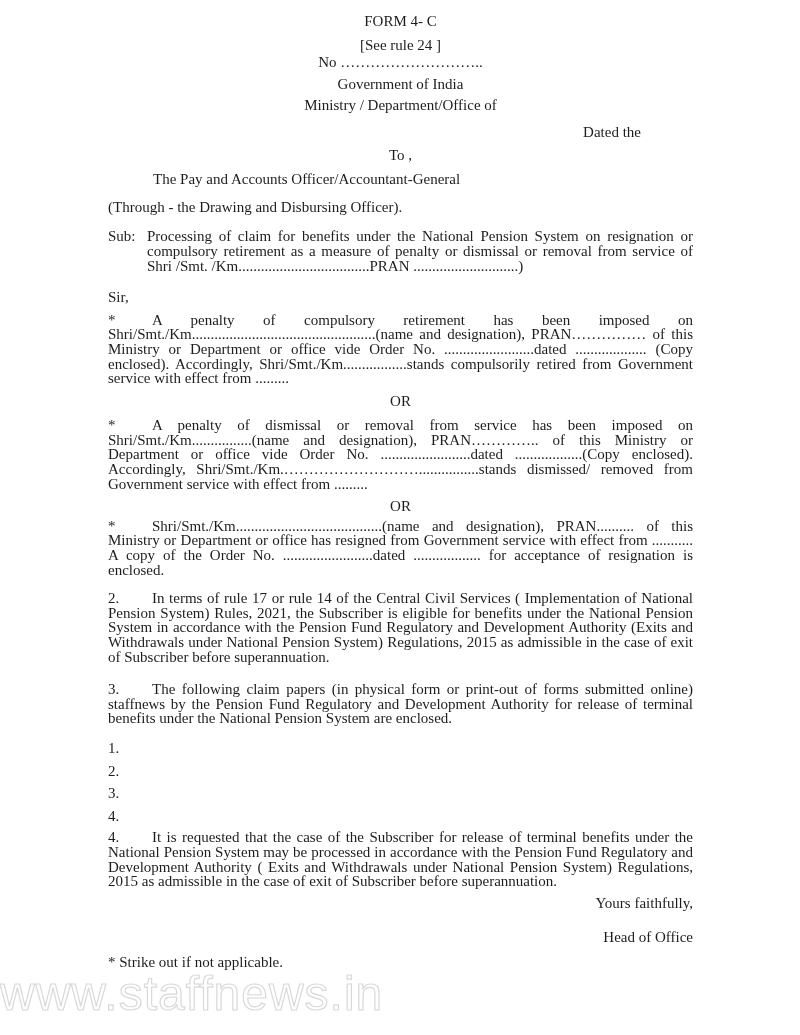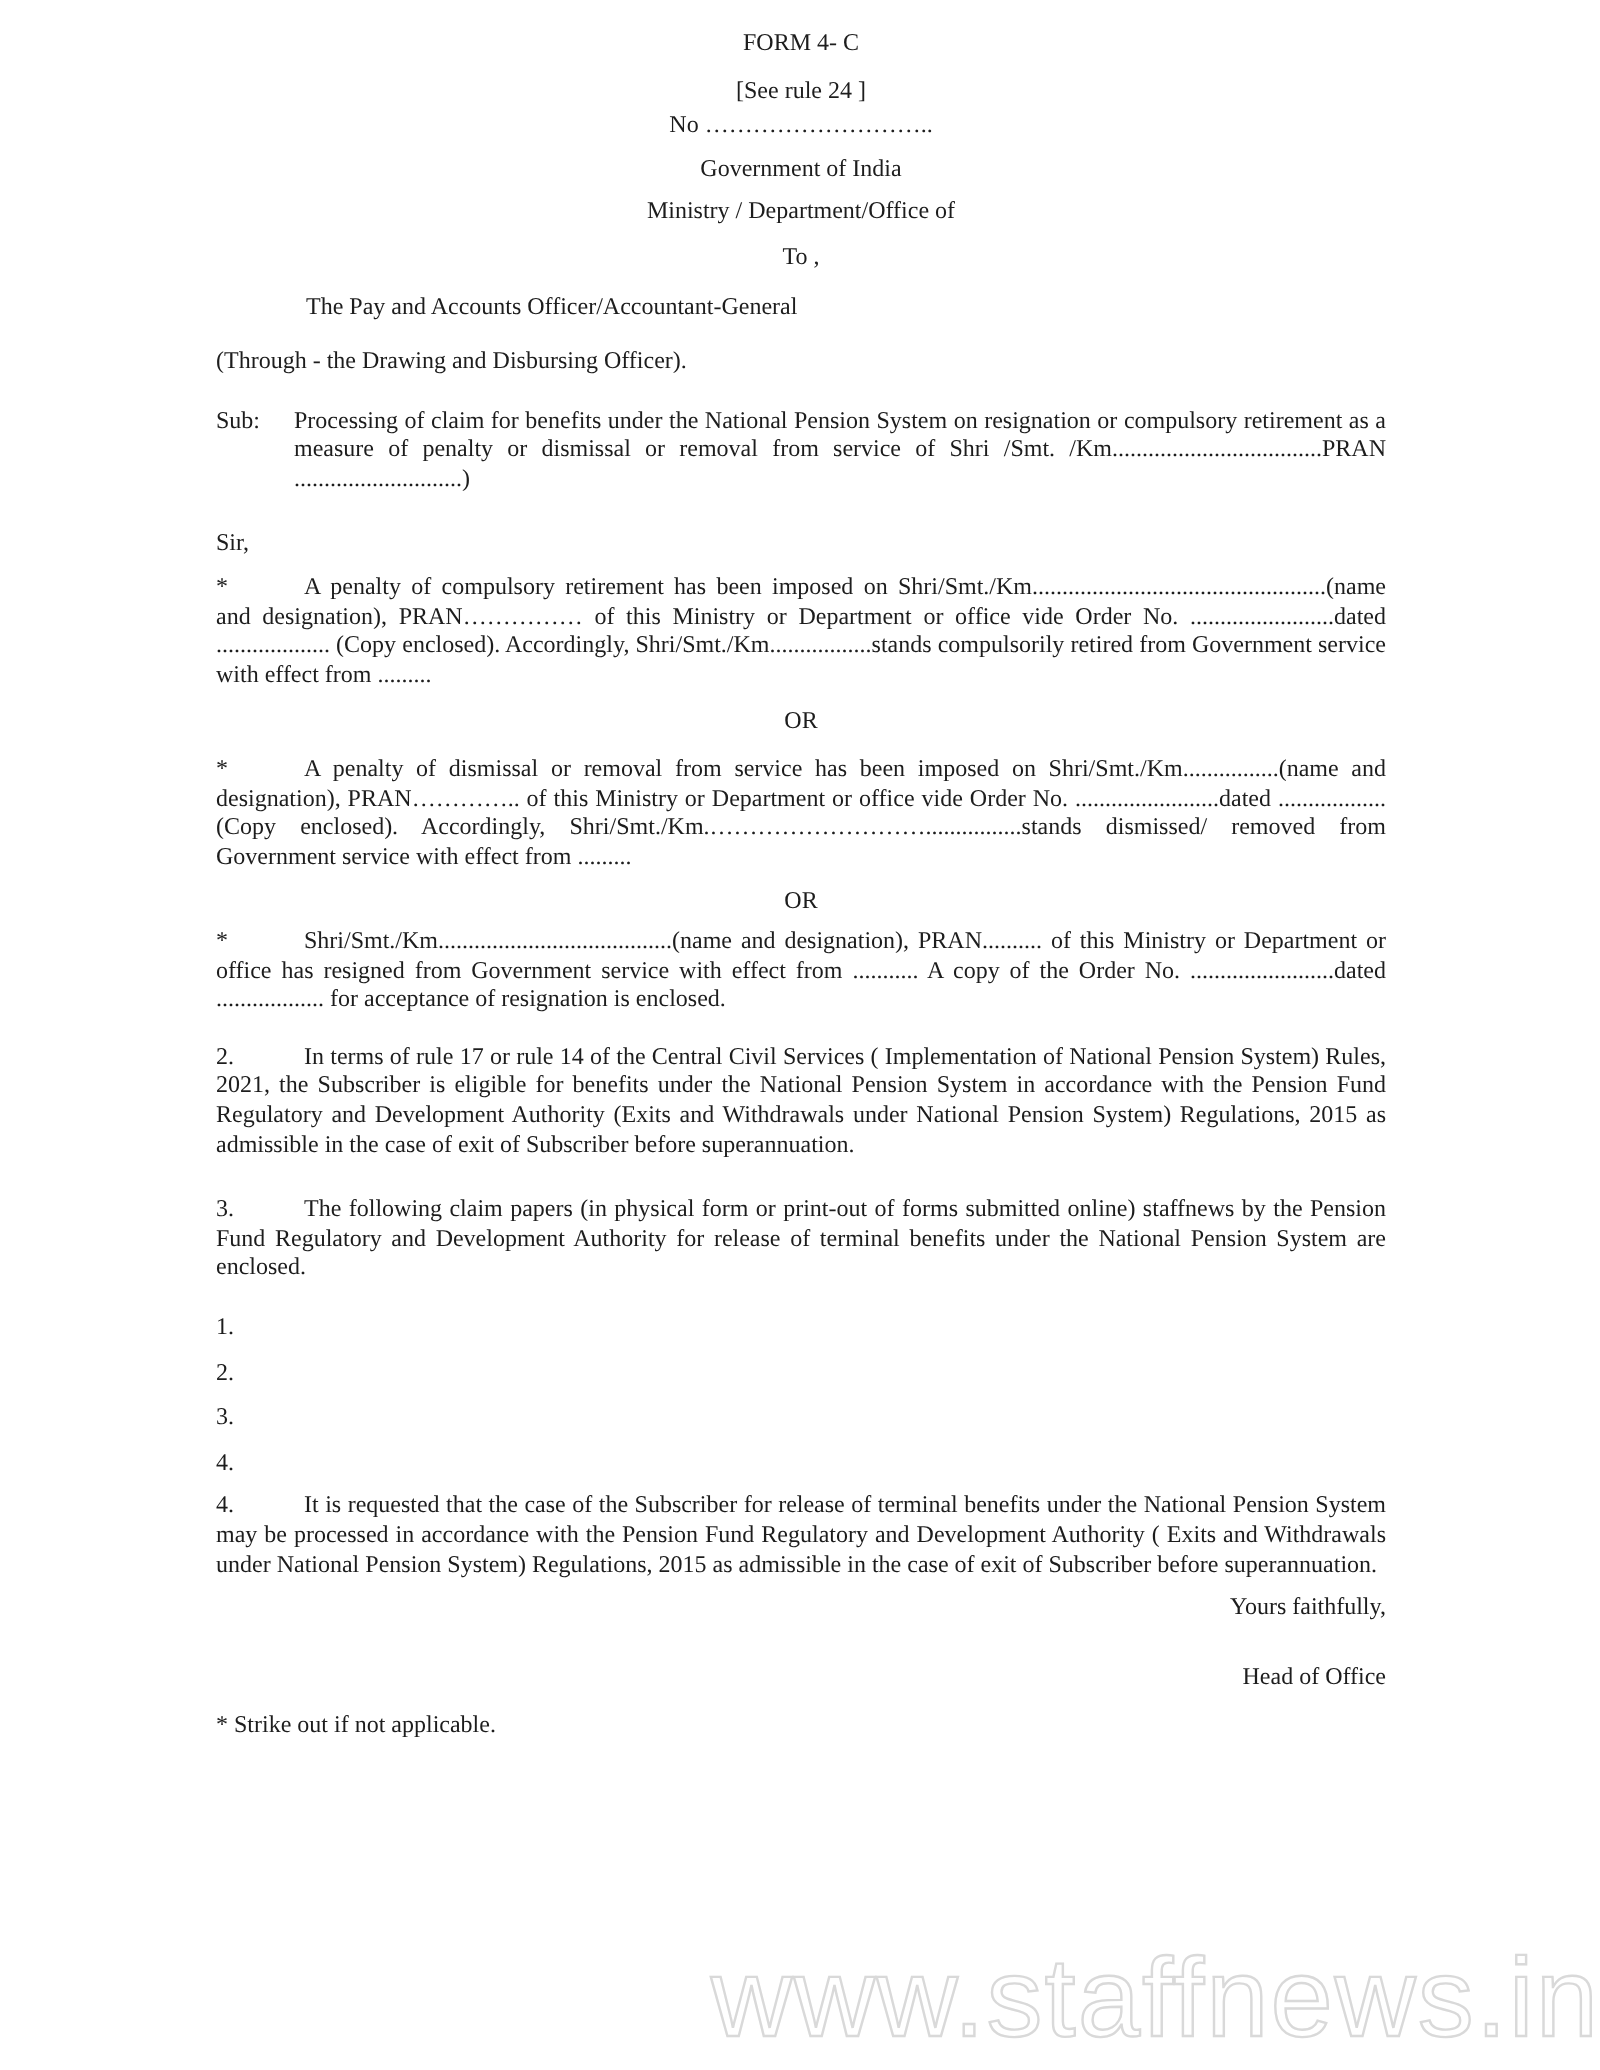--- a/index.html
+++ b/index.html
@@ -10,21 +10,21 @@
     color: #1d1d1d;
     -webkit-font-smoothing: antialiased;
   }
   .page {
     position: relative;
     width: 800px; height: 1035px;
     padding: 0 107px 0 108px;
     overflow: hidden;
     background: #ffffff;
   }
-  .line { font-size: 12px; line-height: 14.6px; }
+  .line { font-size: 15px; line-height: 14.6px; }
   .center { text-align: center; }
   .rightalign { text-align: right; }
   .just { text-align: justify; }
   .bold { font-weight: bold; }
 
   .form-number   { margin-top: 14px; }
   .rule-ref      { margin-top: 9px; }
   .desc          { margin-top: 9px; line-height: 15.2px; }
   .letter-no     { margin-top: 3px; }
   .govt          { margin-top: 7px; }
@@ -55,23 +55,23 @@
   .enc2, .enc3, .enc4 { margin-top: 8px; }
   .num4    { margin-top: 7px; }
 
   .valediction { margin-top: 7px; }
   .signatory   { margin-top: 20px; }
   .footnote    { margin-top: 10px; }
 
   .watermark {
     position: absolute;
     left: 0; right: 0; top: 966px;
-    text-align: right;
+    text-align: left;
     font-family: "Liberation Sans", sans-serif;
-    font-size: 56px;
+    font-size: 48px;
     letter-spacing: 1px;
     color: transparent;
     -webkit-text-stroke: 1.2px #d9d9d9;
     pointer-events: none;
     white-space: nowrap;
   }
 </style>
 </head>
 <body>
 
@@ -81,20 +81,21 @@
 
   <div class="line center rule-ref">[See rule 24 ]</div>
 
 
   <div class="line center letter-no">No ………………………..</div>
 
   <div class="line center govt">Government of India</div>
 
   <div class="line center ministry">Ministry / Department/Office of</div>
 
+  <div class="line rightalign dated">Dated the</div>
 
   <div class="line to-line">To ,</div>
 
   <div class="line addressee">The Pay and Accounts Officer/Accountant-General</div>
 
   <div class="line through">(Through -  the Drawing and Disbursing Officer).</div>
 
   <div class="sub-row">
     <div class="line sub-label">Sub:</div>
     <div class="line just sub-text">Processing of claim for benefits under the National Pension System on resignation or compulsory retirement as a measure of penalty or dismissal or removal from service of  Shri /Smt. /Km...................................PRAN ............................)</div>

